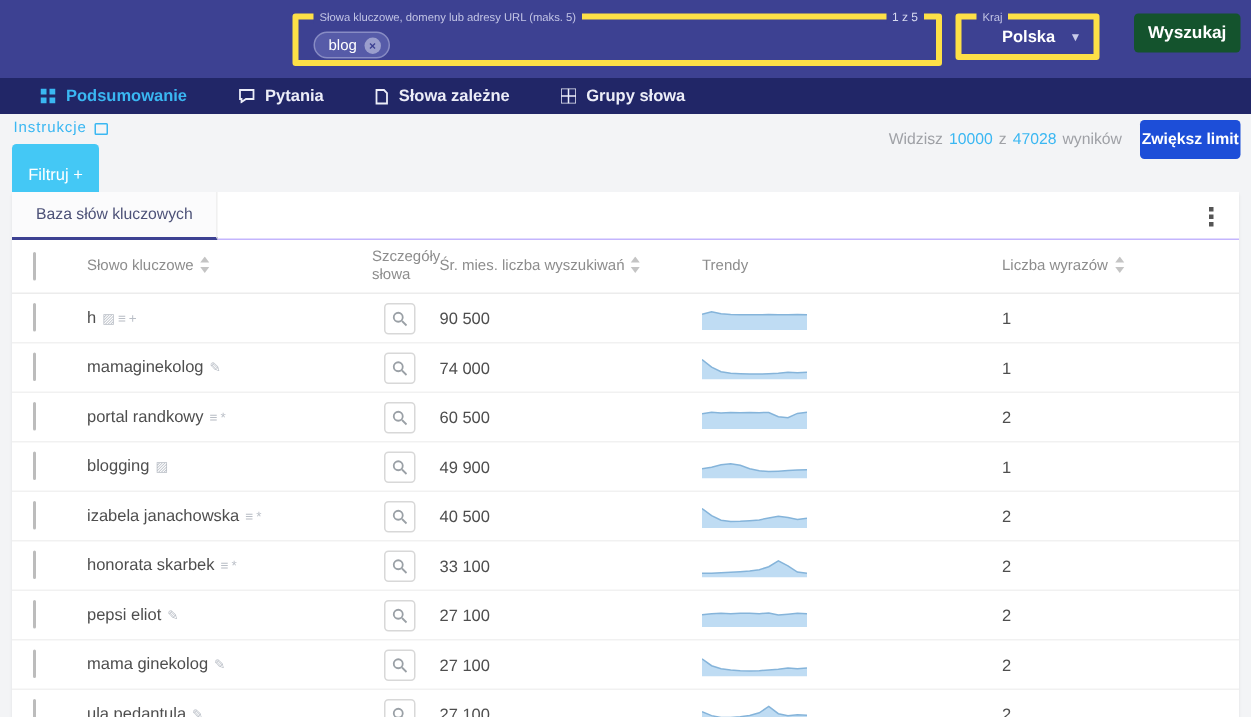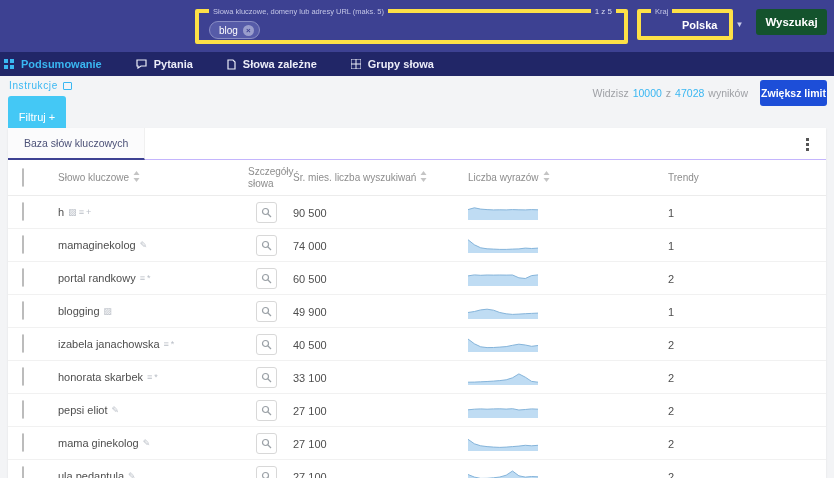--- a/index.html
+++ b/index.html
@@ -12,32 +12,32 @@
   .field-label { position:absolute; top:-6px; left:10px; background:#3d4192; padding:0 4px;
                  font-size:7.5px; color:#c3c5e6; white-space:nowrap; }
   .search-box { left:195px; top:9px; width:433px; height:35px; }
   .chip { position:absolute; left:10px; top:8px; height:18px; border-radius:9px; background:#565ba8;
           border:1px solid #888cc4; color:#fff; font-size:10px; display:flex; align-items:center;
           padding:0 5px 0 9px; gap:5px; }
   .chip-x { width:11px; height:11px; border-radius:50%; background:#9a9ecd; color:#3d4192;
             font-size:8px; line-height:11px; text-align:center; font-weight:bold; cursor:pointer; }
   .counter { position:absolute; right:8px; top:-6px; background:#3d4192; padding:0 4px;
              font-size:8px; color:#d9dbf1; }
-  .country-box { left:637px; top:9px; width:96px; height:31px; display:flex; align-items:center; padding:0 8px; gap:18px; }
+  .country-box { left:637px; top:9px; width:96px; height:31px; display:flex; align-items:center; padding:0 8px; gap:4px; }
   .flag { width:15px; height:10px; border-radius:1px; overflow:hidden; flex:0 0 auto; }
   .flag .w { height:5px; background:#fff; } .flag .r { height:5px; background:#dc143c; }
   .country-value { color:#fff; font-size:11px; font-weight:bold; flex:1; }
   .chevron { color:#c9cbe9; font-size:8px; }
   .search-btn { position:absolute; left:756px; top:9px; width:71px; height:26px; background:#14532d;
                 border:none; border-radius:3px; color:#fff; font-size:11.5px; font-weight:bold;
                 font-family:"Liberation Sans",sans-serif; cursor:pointer; }
 
   
   .nav-bar { position:absolute; left:0; top:52px; width:834px; height:24px; background:#212667;
-             display:flex; align-items:center; padding-left:4px; gap:34px; }
+             display:flex; align-items:center; padding-left:27px; gap:34px; }
   .nav-tab { display:flex; align-items:center; gap:7px; font-size:11px; font-weight:bold;
              color:#ecedf8; cursor:pointer; }
   .nav-tab.active { color:#3ab7f2; }
   .nav-tab svg { display:block; }
 
   
   .instructions { position:absolute; left:9px; top:80px; color:#3ab7f2; font-size:10px;
                   letter-spacing:0.6px; display:flex; align-items:center; gap:5px; cursor:pointer; }
   .instr-ic { width:9px; height:8px; border:1px solid #3ab7f2; border-radius:1px; display:inline-block; }
   .filter-btn { position:absolute; left:8px; top:96px; width:58px; height:42px; background:#44c8f5;
@@ -179,31 +179,31 @@
     <div class="th" style="padding-left:5px;">
       <span>Śr. mies. liczba wyszukiwań</span>
       <span class="sort-ic">
         <svg width="7" height="11" viewBox="0 0 7 11">
             <path d="M3.5 0L6.5 4H0.5z" fill="#c4c4c4"></path>
             <path d="M3.5 11L0.5 7h6z" fill="#c4c4c4"></path>
           </svg>
       </span>
     </div>
     <div class="th" style="padding-left:8px;">
+      <span>Trendy</span>
+    </div>
+    <div class="th" style="padding-left:8px;">
       <span>Liczba wyrazów</span>
       <span class="sort-ic">
         <svg width="7" height="11" viewBox="0 0 7 11">
             <path d="M3.5 0L6.5 4H0.5z" fill="#c4c4c4"></path>
             <path d="M3.5 11L0.5 7h6z" fill="#c4c4c4"></path>
           </svg>
       </span>
     </div>
-    <div class="th" style="padding-left:8px;">
-      <span>Trendy</span>
-    </div>
   </div>
 
   <div id="table-body">
       <div class="grid-row trow">
         <div><span class="checkbox"></span></div>
         <div class="kw">
           <span>h</span>
           <span class="serp"><span>▨</span><span>≡</span><span>+</span></span>
         </div>
         <div>

